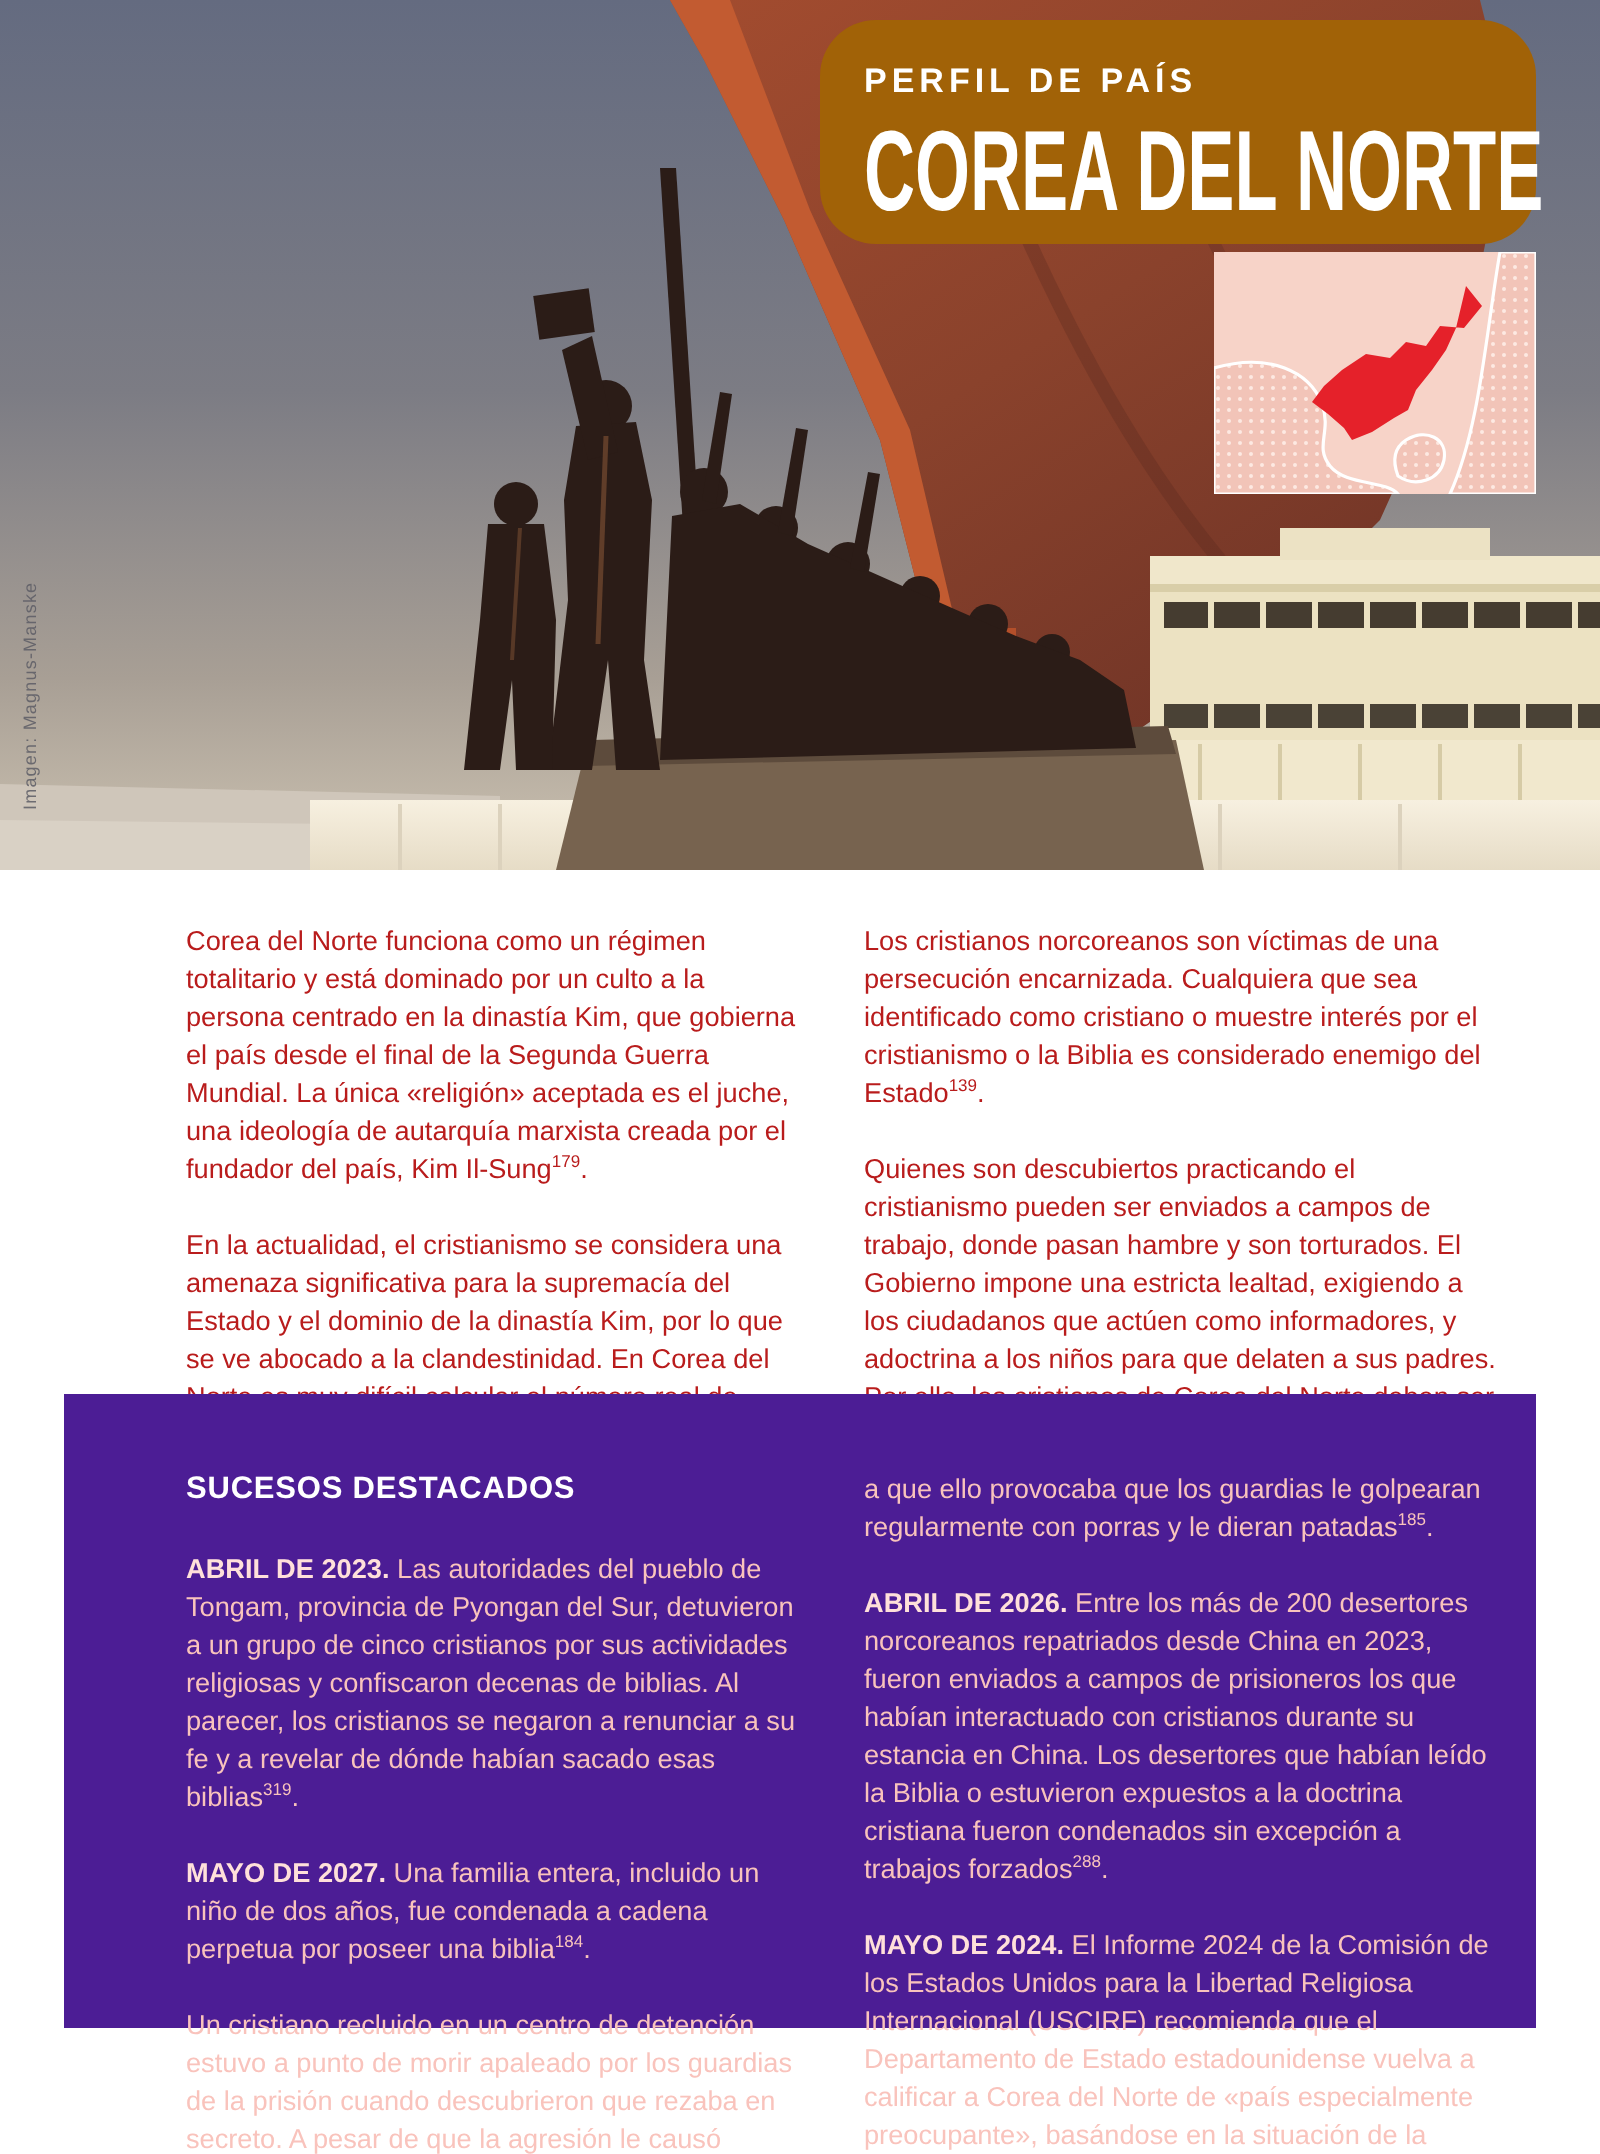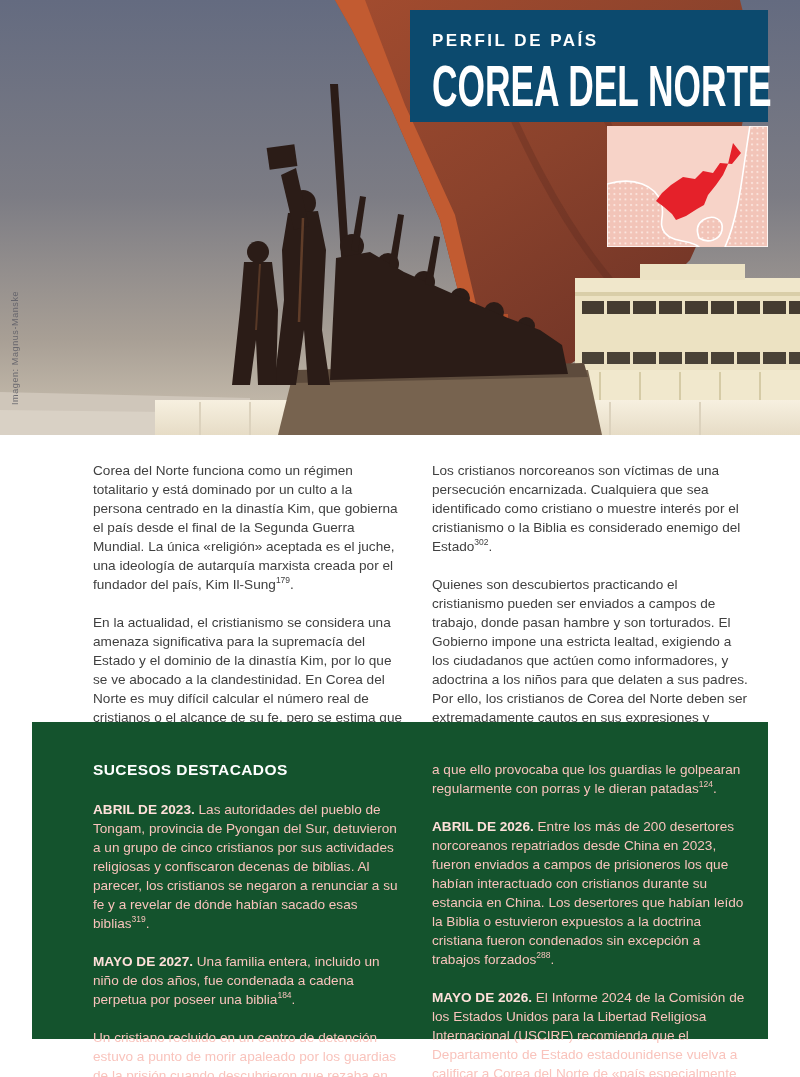--- a/index.html
+++ b/index.html
@@ -12,42 +12,42 @@
   .hero{position:absolute;left:0;top:0;width:800px;height:435px;overflow:hidden;}
   .hero svg{display:block;}
   .credit{
     position:absolute;left:10px;top:235px;height:170px;width:14px;
     writing-mode:vertical-rl;transform:rotate(180deg);
     font-size:9px;letter-spacing:.6px;color:#5d5d66;opacity:.85;
   }
   
   .banner{
     position:absolute;left:410px;top:10px;width:358px;height:112px;
-    background:#0c4a6e;color:#fff;box-sizing:border-box;padding:21px 0 0 22px;
+    background:#a16207;color:#fff;box-sizing:border-box;padding:21px 0 0 22px;border-radius:28px;
   }
   .kicker{font-size:17px;font-weight:bold;letter-spacing:2.5px;}
   .title{
     margin-top:7px;font-size:57px;font-weight:bold;line-height:1;
     transform:scaleX(.62);transform-origin:left top;white-space:nowrap;
     letter-spacing:0px;
   }
   
   .map-box{position:absolute;left:607px;top:126px;width:161px;height:121px;}
   
   .intro-col{
-    position:absolute;top:461px;color:#404040;font-size:13.6px;line-height:19px;
+    position:absolute;top:461px;color:#b91c1c;font-size:13.6px;line-height:19px;
   }
   .intro-col.left{left:93px;width:310px;}
   .intro-col.right{left:432px;width:316px;}
   .intro-col p{margin:0 0 19px 0;}
   sup{font-size:8.5px;line-height:0;vertical-align:super;letter-spacing:0;}
   
   .highlights{
-    position:absolute;left:32px;top:722px;width:736px;height:317px;
-    background:#14532d;box-sizing:border-box;
+    position:absolute;left:32px;top:697px;width:736px;height:317px;
+    background:#4c1d95;box-sizing:border-box;
   }
   .hl-col{position:absolute;top:38px;font-size:13.6px;line-height:19px;color:#f9c3bc;}
   .hl-col.left{left:61px;width:310px;}
   .hl-col.right{left:400px;width:315px;}
   .hl-heading{
     color:#ffffff;font-size:15.5px;font-weight:bold;letter-spacing:.4px;
     margin:0 0 21px 0;
   }
   .hl-col p{margin:0 0 19px 0;}
   .hl-col strong{color:#ffe0da;font-weight:bold;margin-top:44px;}
@@ -181,33 +181,33 @@
 
       <path d="M126,17 L134,27 L125,38 L113,37 L106,47 L96,45 L88,53 L76,51 L64,59 L55,67 L49,75 L57,81 L65,88 L69,94 L79,90 L90,83 L97,79 L101,69 L109,59 L116,49 L121,38 Z" fill="#e5212a"></path>
     </svg>
   </div>
 
   <div class="intro-col left">
       <p>Corea del Norte funciona como un régimen totalitario y está dominado por un culto a la persona centrado en la dinastía Kim, que gobierna el país desde el final de la Segunda Guerra Mundial. La única «religión» aceptada es el juche, una ideología de autarquía marxista creada por el fundador del país, Kim Il-Sung<sup>179</sup>.</p>
       <p>En la actualidad, el cristianismo se considera una amenaza significativa para la supremacía del Estado y el dominio de la dinastía Kim, por lo que se ve abocado a la clandestinidad. En Corea del Norte es muy difícil calcular el número real de cristianos o el alcance de su fe, pero se estima que representan alrededor del 0,38% de la población, lo que equivale a poco más de 98 000 personas<sup>180</sup>.</p>
     </div>
   <div class="intro-col right">
-      <p>Los cristianos norcoreanos son víctimas de una persecución encarnizada. Cualquiera que sea identificado como cristiano o muestre interés por el cristianismo o la Biblia es considerado enemigo del Estado<sup>302</sup>.</p>
+      <p>Los cristianos norcoreanos son víctimas de una persecución encarnizada. Cualquiera que sea identificado como cristiano o muestre interés por el cristianismo o la Biblia es considerado enemigo del Estado<sup>139</sup>.</p>
       <p>Quienes son descubiertos practicando el cristianismo pueden ser enviados a campos de trabajo, donde pasan hambre y son torturados. El Gobierno impone una estricta lealtad, exigiendo a los ciudadanos que actúen como informadores, y adoctrina a los niños para que delaten a sus padres. Por ello, los cristianos de Corea del Norte deben ser extremadamente cautos en sus expresiones y acciones. Cuando se detiene a un cristiano, se castiga a toda su familia<sup>182</sup>.</p>
     </div>
 
   <div class="highlights">
     <div class="hl-col left">
       <h2 class="hl-heading">SUCESOS DESTACADOS</h2>
       <div>
           <p><strong>ABRIL DE 2023.</strong> Las autoridades del pueblo de Tongam, provincia de Pyongan del Sur, detuvieron a un grupo de cinco cristianos por sus actividades religiosas y confiscaron decenas de biblias. Al parecer, los cristianos se negaron a renunciar a su fe y a revelar de dónde habían sacado esas biblias<sup>319</sup>.</p>
           <p><strong>MAYO DE 2027.</strong> Una familia entera, incluido un niño de dos años, fue condenada a cadena perpetua por poseer una biblia<sup>184</sup>.</p>
           <p>Un cristiano recluido en un centro de detención estuvo a punto de morir apaleado por los guardias de la prisión cuando descubrieron que rezaba en secreto. A pesar de que la agresión le causó heridas casi mortales, el hombre siguió rezando a diario, pese</p>
         </div>
     </div>
     <div class="hl-col right">
-        <p>a que ello provocaba que los guardias le golpearan regularmente con porras y le dieran patadas<sup>124</sup>.</p>
+        <p>a que ello provocaba que los guardias le golpearan regularmente con porras y le dieran patadas<sup>185</sup>.</p>
         <p><strong>ABRIL DE 2026.</strong> Entre los más de 200 desertores norcoreanos repatriados desde China en 2023, fueron enviados a campos de prisioneros los que habían interactuado con cristianos durante su estancia en China. Los desertores que habían leído la Biblia o estuvieron expuestos a la doctrina cristiana fueron condenados sin excepción a trabajos forzados<sup>288</sup>.</p>
-        <p><strong>MAYO DE 2026.</strong> El Informe 2024 de la Comisión de los Estados Unidos para la Libertad Religiosa Internacional (USCIRF) recomienda que el Departamento de Estado estadounidense vuelva a calificar a Corea del Norte de «país especialmente preocupante», basándose en la situación de la libertad religiosa en el país a lo largo de 2023.</p>
+        <p><strong>MAYO DE 2024.</strong> El Informe 2024 de la Comisión de los Estados Unidos para la Libertad Religiosa Internacional (USCIRF) recomienda que el Departamento de Estado estadounidense vuelva a calificar a Corea del Norte de «país especialmente preocupante», basándose en la situación de la libertad religiosa en el país a lo largo de 2023.</p>
       </div>
   </div>
 
 </div>
 
 </body></html>

